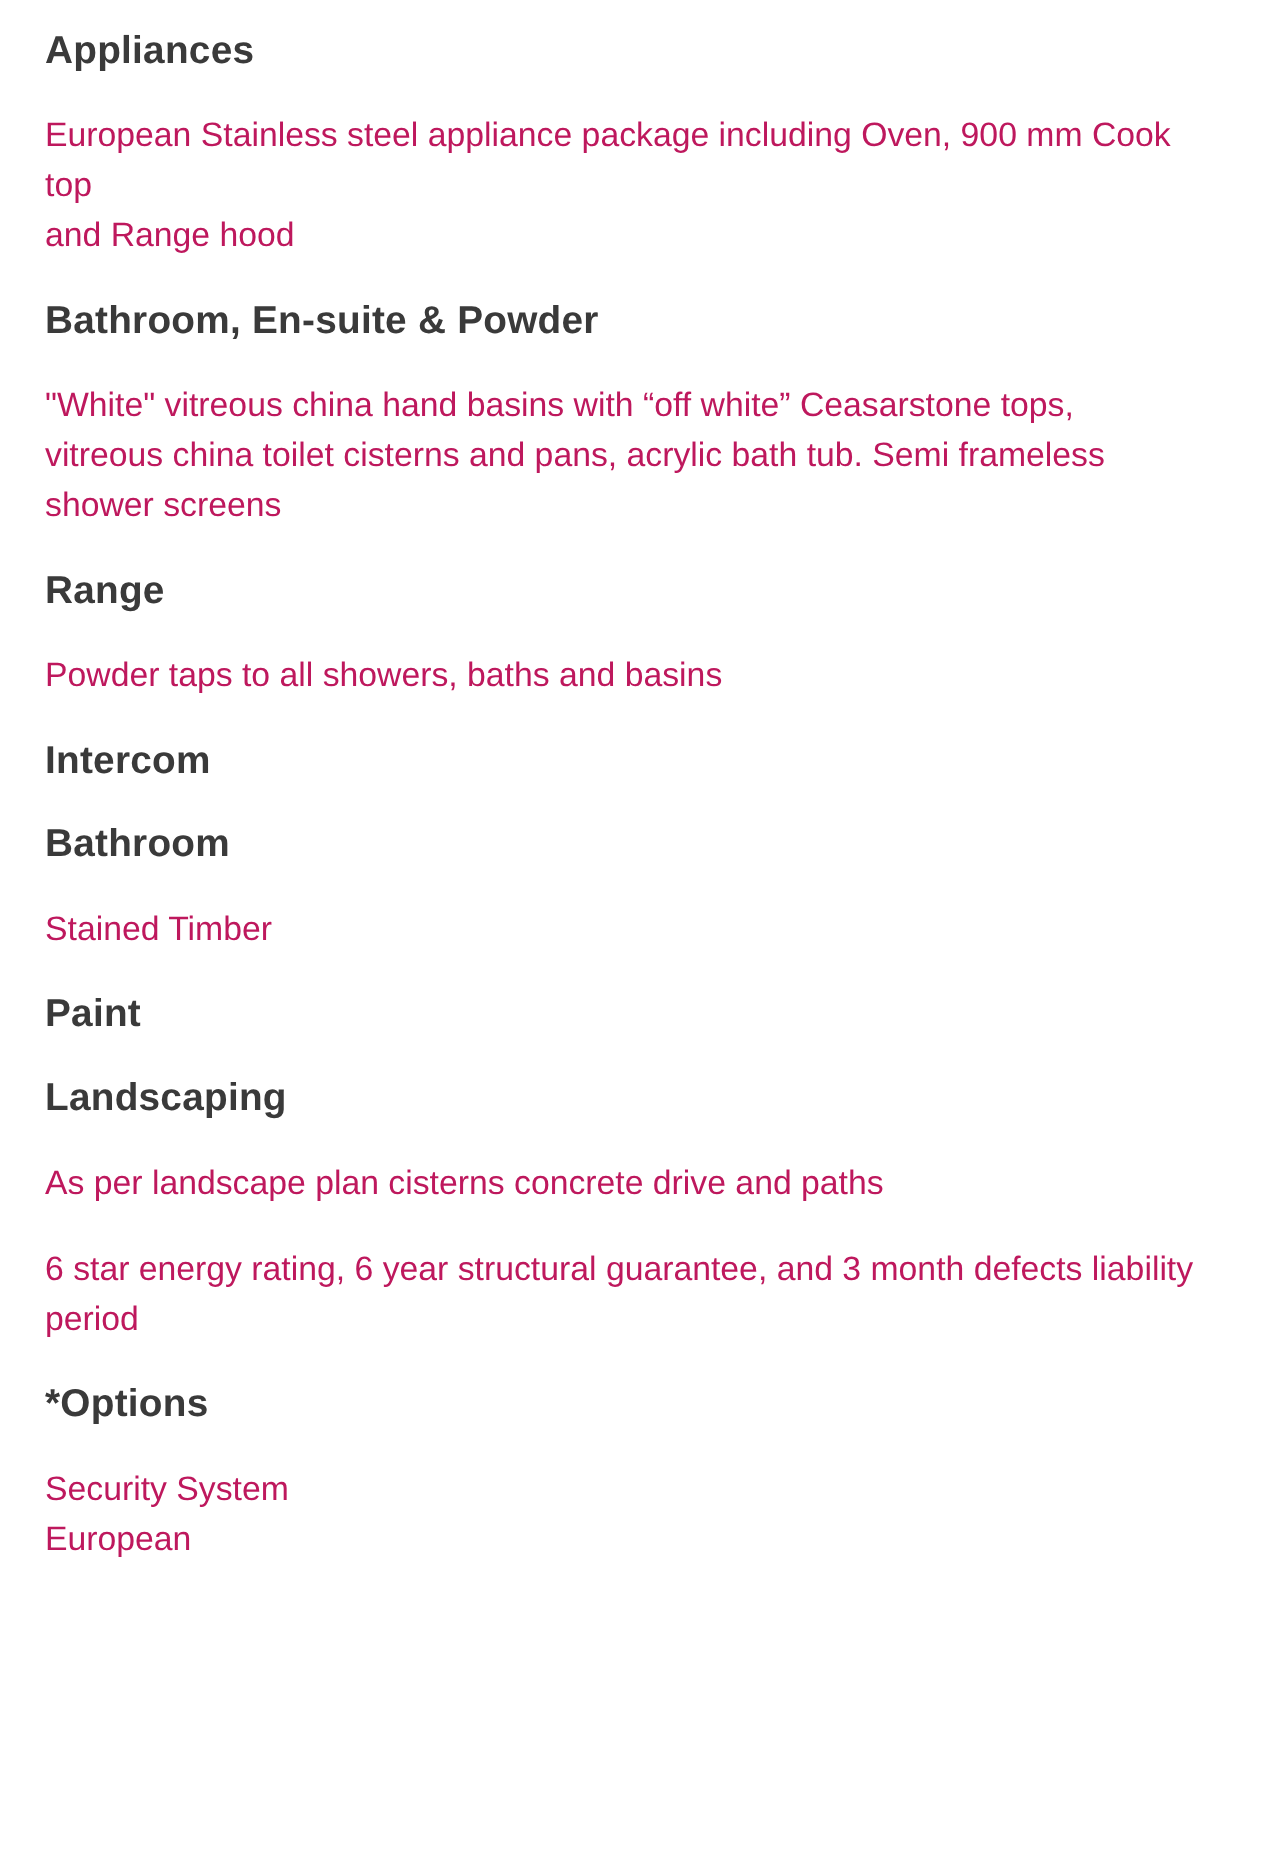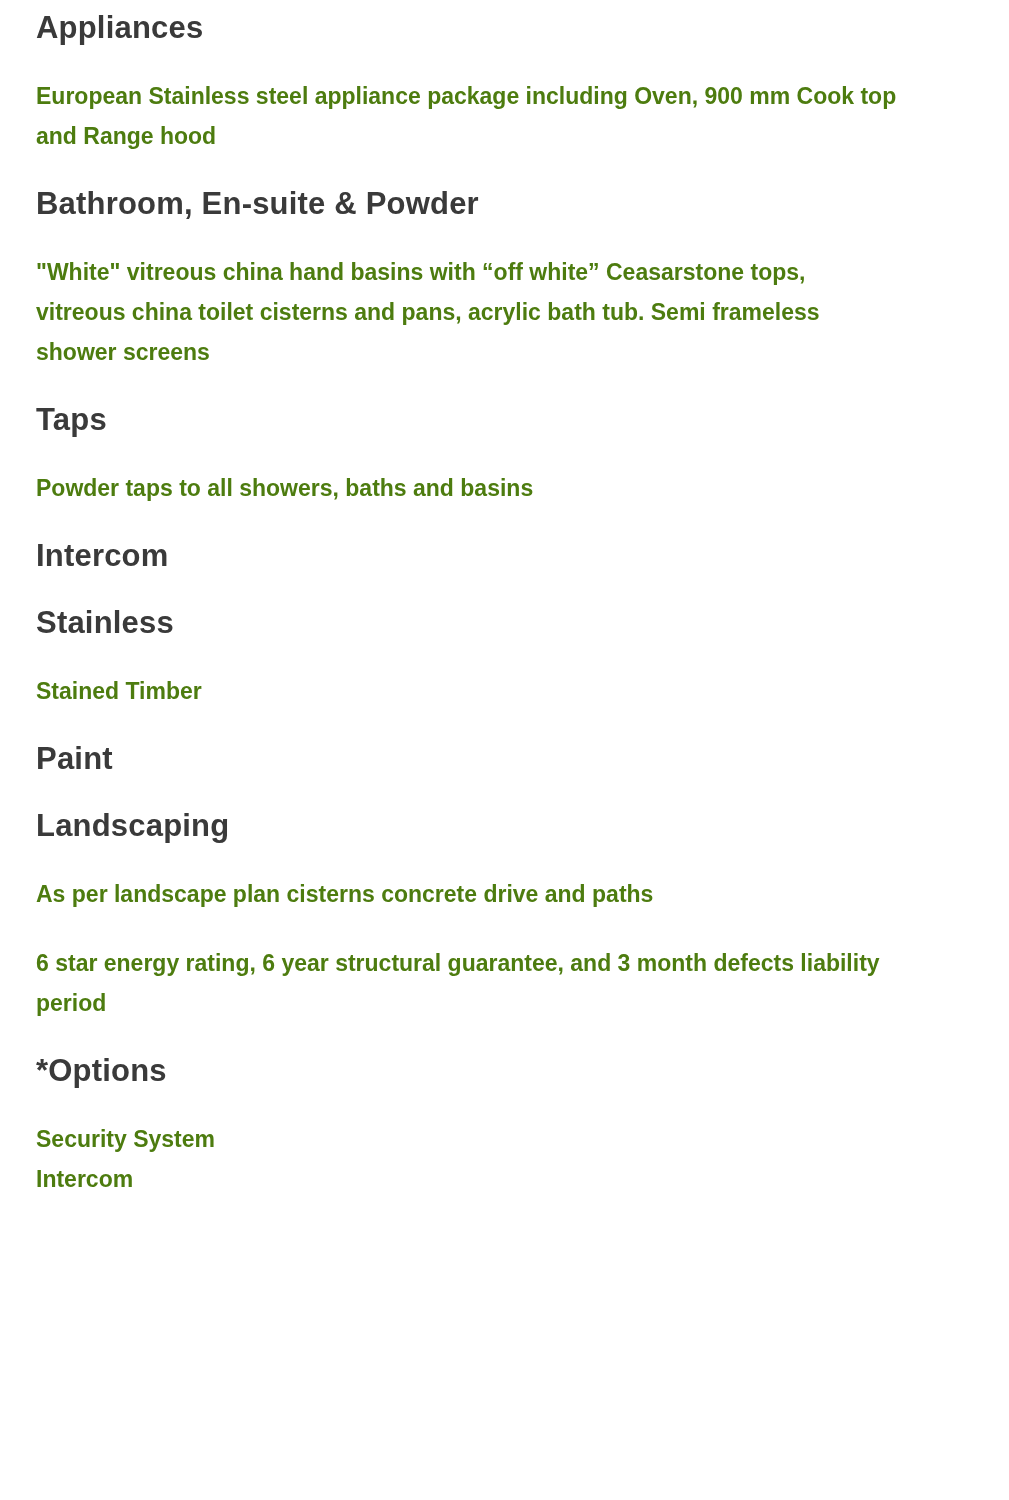--- a/index.html
+++ b/index.html
@@ -20,27 +20,27 @@
   h3.sec-heading {
     font-family: "Liberation Sans", sans-serif;
     font-size: 31px;
     line-height: 38px;
     font-weight: bold;
     color: #3a3a3a;
     margin: 29px 0 0 0;
     padding: 0;
     letter-spacing: 0.2px;
   }
-  .doc-section:first-child h3.sec-heading { margin-top: 4px; }
+  .doc-section:first-child h3.sec-heading { margin-top: 16px; }
   p.sec-body {
     font-family: "Liberation Sans", sans-serif;
-    font-size: 23px;
+    font-size: 27px;
     line-height: 40px;
-    font-weight: bold;
-    color: #4d7c0f;
+    font-weight: normal;
+    color: #be185d;
     margin: 29px 0 0 0;
     padding: 0;
     white-space: pre-line;
     max-width: 945px;
   }
 </style>
 </head>
 <body>
 
 <main>
@@ -52,46 +52,46 @@
   </section>
 
   <section class="doc-section">
     <h3 class="sec-heading">Bathroom, En-suite &amp; Powder</h3>
     <p class="sec-body">"White" vitreous china hand basins with “off white” Ceasarstone tops,
 vitreous china toilet cisterns and pans, acrylic bath tub. Semi frameless
 shower screens</p>
   </section>
 
   <section class="doc-section">
-    <h3 class="sec-heading">Taps</h3>
+    <h3 class="sec-heading">Range</h3>
     <p class="sec-body">Powder taps to all showers, baths and basins</p>
   </section>
 
   <section class="doc-section">
     <h3 class="sec-heading">Intercom</h3>
   </section>
 
   <section class="doc-section">
-    <h3 class="sec-heading">Stainless</h3>
+    <h3 class="sec-heading">Bathroom</h3>
     <p class="sec-body">Stained Timber</p>
   </section>
 
   <section class="doc-section">
     <h3 class="sec-heading">Paint</h3>
   </section>
 
   <section class="doc-section">
     <h3 class="sec-heading">Landscaping</h3>
     <p class="sec-body">As per landscape plan cisterns concrete drive and paths</p>
   </section>
 
   <section class="doc-section">
     <p class="sec-body">6 star energy rating, 6 year structural guarantee, and 3 month defects liability
 period</p>
   </section>
 
   <section class="doc-section">
     <h3 class="sec-heading">*Options</h3>
     <p class="sec-body">Security System
-Intercom</p>
+European</p>
   </section>
 
 </main>
 
 </body></html>

